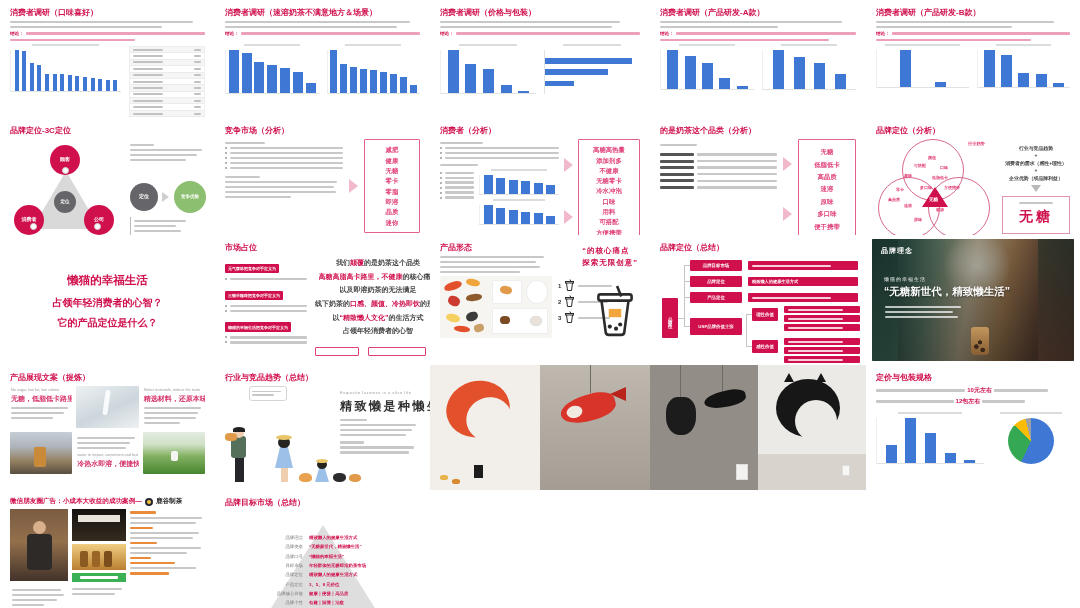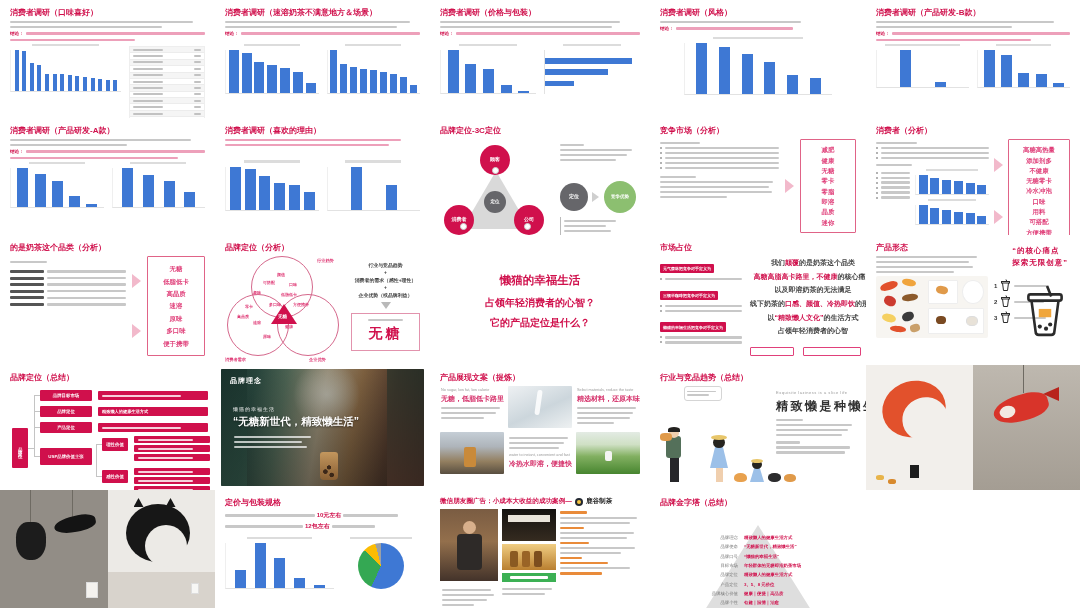--- a/index.html
+++ b/index.html
@@ -309,73 +309,20 @@
         <div class="ctit"></div>
         <div class="hchart" style="height:44px">
             <div class="hbar" style="width: 92%;"></div>
             <div class="hbar" style="width: 66%;"></div>
             <div class="hbar" style="width: 31%;"></div>
           </div>
       </div>
     </div>
   </div>
 
-  <div class="slide">
-    <div class="t">消费者调研（风格）</div>
-    <div>
-      <div class="ph" style="width:72%"></div>
-      <div class="cline">
-          <span class="cl">结论：</span>
-          <span class="phs r" style="flex:0 0 60%"></span>
-        </div>
-    </div>
-    <div style="width:76%;margin:6px auto 0">
-      <div class="ctit"></div>
-      <div class="vchart" style="height:52px">
-          <div class="vbar" style="width: 11px; height: 100%;"></div>
-          <div class="vbar" style="width: 11px; height: 92%;"></div>
-          <div class="vbar" style="width: 11px; height: 79%;"></div>
-          <div class="vbar" style="width: 11px; height: 63%;"></div>
-          <div class="vbar" style="width: 11px; height: 38%;"></div>
-          <div class="vbar" style="width: 11px; height: 32%;"></div>
-        </div>
-    </div>
-  </div>
-
-  <div class="slide">
-    <div class="t">消费者调研（产品研发-B款）</div>
-    <div>
-      <div class="ph" style="width:92%"></div>
-        <div class="ph" style="width:70%"></div>
-      <div class="cline">
-          <span class="cl">结论：</span>
-          <span class="phs r" style="flex:1"></span>
-        </div>
-      <div class="ph r" style="width:80%"></div>
-    </div>
-    <div class="crow">
-      <div class="cbox">
-        <div class="ctit" style="width:80%"></div>
-        <div class="vchart" style="height:38px">
-            <div class="vbar" style="width: 11px; height: 100%;"></div>
-            <div class="vbar" style="width: 11px; height: 15%;"></div>
-          </div>
-      </div>
-      <div class="cbox">
-        <div class="ctit"></div>
-        <div class="vchart" style="height:38px">
-            <div class="vbar" style="width: 11px; height: 100%;"></div>
-            <div class="vbar" style="width: 11px; height: 87%;"></div>
-            <div class="vbar" style="width: 11px; height: 38%;"></div>
-            <div class="vbar" style="width: 11px; height: 36%;"></div>
-            <div class="vbar" style="width: 11px; height: 10%;"></div>
-          </div>
-      </div>
-    </div>
-  </div>
 
   <div class="slide">
     <div class="t">消费者调研（产品研发-A款）</div>
     <div>
       <div class="ph" style="width:93%"></div>
         <div class="ph" style="width:60%"></div>
       <div class="cline">
           <span class="cl">结论：</span>
           <span class="phs r" style="flex:1"></span>
         </div>
@@ -398,46 +345,51 @@
             <div class="vbar" style="width: 11px; height: 100%;"></div>
             <div class="vbar" style="width: 11px; height: 83%;"></div>
             <div class="vbar" style="width: 11px; height: 67%;"></div>
             <div class="vbar" style="width: 11px; height: 40%;"></div>
           </div>
       </div>
     </div>
   </div>
 
   <div class="slide">
-    <div class="t">消费者调研（喜欢的理由）</div>
+    <div class="t">消费者调研（产品研发-B款）</div>
     <div>
-      <div class="ph r" style="width:90%"></div>
-        <div class="ph r" style="width:84%"></div>
-    </div>
-    <div class="crow" style="margin-top:14px">
+      <div class="ph" style="width:92%"></div>
+        <div class="ph" style="width:70%"></div>
+      <div class="cline">
+          <span class="cl">结论：</span>
+          <span class="phs r" style="flex:1"></span>
+        </div>
+      <div class="ph r" style="width:80%"></div>
+    </div>
+    <div class="crow">
+      <div class="cbox">
+        <div class="ctit" style="width:80%"></div>
+        <div class="vchart" style="height:38px">
+            <div class="vbar" style="width: 11px; height: 100%;"></div>
+            <div class="vbar" style="width: 11px; height: 15%;"></div>
+          </div>
+      </div>
       <div class="cbox">
         <div class="ctit"></div>
-        <div class="vchart" style="height:44px">
+        <div class="vchart" style="height:38px">
             <div class="vbar" style="width: 11px; height: 100%;"></div>
-            <div class="vbar" style="width: 11px; height: 94%;"></div>
-            <div class="vbar" style="width: 11px; height: 77%;"></div>
-            <div class="vbar" style="width: 11px; height: 61%;"></div>
-            <div class="vbar" style="width: 11px; height: 56%;"></div>
-            <div class="vbar" style="width: 11px; height: 40%;"></div>
-          </div>
-      </div>
-      <div class="cbox">
-        <div class="ctit"></div>
-        <div class="vchart" style="height:44px">
-            <div class="vbar" style="width: 11px; height: 100%;"></div>
-            <div class="vbar" style="width: 11px; height: 57%;"></div>
-          </div>
-      </div>
-    </div>
-  </div>
+            <div class="vbar" style="width: 11px; height: 87%;"></div>
+            <div class="vbar" style="width: 11px; height: 38%;"></div>
+            <div class="vbar" style="width: 11px; height: 36%;"></div>
+            <div class="vbar" style="width: 11px; height: 10%;"></div>
+          </div>
+      </div>
+    </div>
+  </div>
+
 
 
   <div class="slide">
     <div class="t">品牌定位-3C定位</div>
     <div style="position:relative;height:96px">
       <div class="tri" style="left:22px;top:32px"></div>
       <div class="dot" style="left:52px;top:28px"></div>
       <div class="dot" style="left:20px;top:84px"></div>
       <div class="dot" style="left:84px;top:84px"></div>
       <div class="cc pk" style="left:40px;top:6px;width:30px;height:30px">顾客</div>
@@ -1014,21 +966,21 @@
           <div class="ph" style="width:76%"></div>
         <div class="oph" style="width:28%"></div>
         <div class="oph" style="width:60%"></div>
         <div class="ph" style="width:88%"></div>
         <div class="oph" style="width:52%"></div>
       </div>
     </div>
   </div>
 
   <div class="slide">
-    <div class="t">品牌金字塔（总结）</div>
+    <div class="t">品牌目标市场（总结）</div>
     <div style="position:relative;height:104px">
       <div class="ptri"></div>
       <div class="prows">
           <div class="prow">
             <span class="plabel">品牌理念</span>
             <span class="pvalue">精致懒人的健康生活方式</span>
           </div>
           <div class="prow">
             <span class="plabel">品牌使命</span>
             <span class="pvalue">“无糖新世代，精致懒生活”</span>

